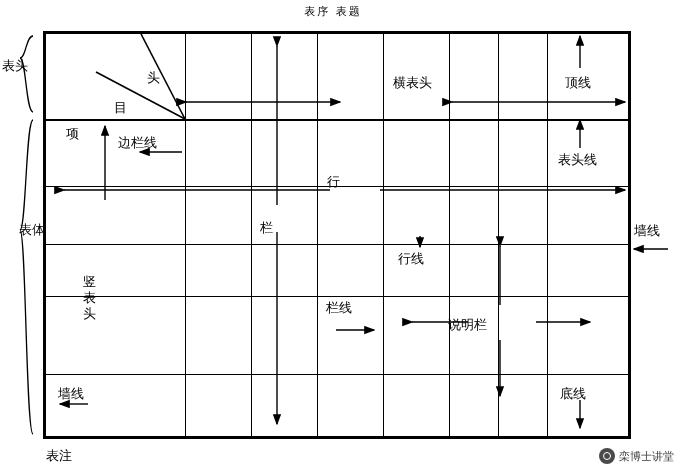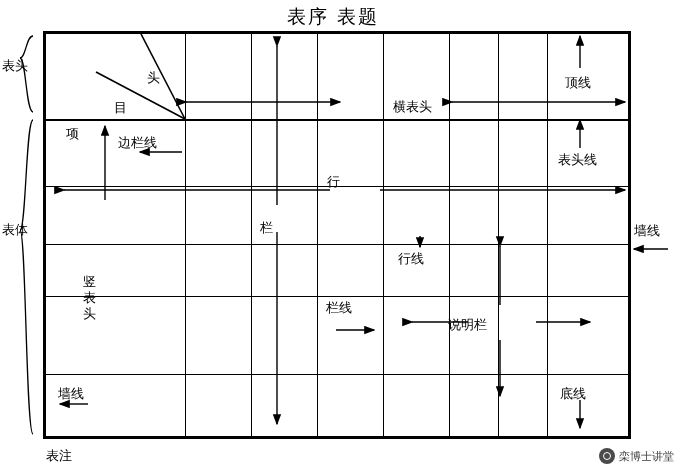--- a/index.html
+++ b/index.html
@@ -20,21 +20,21 @@
     left: 0; top: 0;
     width: 682px;
     height: 470px;
   }
   .title {
     position: absolute;
     left: 0;
     top: 4px;
     width: 666px;
     text-align: center;
-    font-size: 19px;
+    font-size: 11px;
     letter-spacing: 2px;
     font-weight: normal;
   }
   
   .table-frame {
     position: absolute;
     left: 43px;
     top: 31px;
     width: 588px;
     height: 408px;
@@ -157,21 +157,21 @@
 
     <svg class="corner-svg" viewBox="0 0 588 408">
       <line x1="95" y1="0" x2="139" y2="85" stroke="#000" stroke-width="1.6"></line>
       <line x1="50" y1="38" x2="139" y2="85" stroke="#000" stroke-width="1.6"></line>
     </svg>
 
     <div class="lbl" style="left:101px; top:36px;">头</div>
     <div class="lbl" style="left:68px; top:66px;">目</div>
     <div class="lbl" style="left:20px; top:92px;">项</div>
 
-    <div class="lbl" style="left:347px; top:41px;margin-top:24px;">横表头</div>
+    <div class="lbl" style="left:347px; top:41px;">横表头</div>
     <div class="lbl" style="left:519px; top:41px;">顶线</div>
     <div class="lbl" style="left:72px; top:101px;">边栏线</div>
     <div class="lbl" style="left:512px; top:118px;">表头线</div>
     <div class="lbl" style="left:281px; top:140px;">行</div>
     <div class="lbl" style="left:214px; top:186px;">栏</div>
     <div class="lbl" style="left:352px; top:186px;margin-top:31px;">行线</div>
     <div class="lbl v" style="left:36px; top:240px;">竖表头</div>
     <div class="lbl" style="left:280px; top:266px;">栏线</div>
     <div class="lbl" style="left:402px; top:283px;">说明栏</div>
     <div class="lbl" style="left:514px; top:352px;">底线</div>
@@ -216,21 +216,21 @@
     <line x1="88" y1="404" x2="60" y2="404" stroke="#000" stroke-width="1.4" marker-end="url(#ah)"></line>
 
     <line x1="668" y1="249" x2="634" y2="249" stroke="#000" stroke-width="1.4" marker-end="url(#ah)"></line>
 
     <path d="M33,36 C26,36 26,58 20,58 C26,58 26,112 33,112" fill="none" stroke="#000" stroke-width="1.3"></path>
 
     <path d="M33,120 C26,120 26,230 20,230 C26,230 26,434 33,434" fill="none" stroke="#000" stroke-width="1.3"></path>
   </svg>
 
   <div class="side-lbl" style="left:0px; top:58px;">表头</div>
-  <div class="side-lbl" style="left:0px; top:222px;">表体</div>
+  <div class="side-lbl" style="left:0px; top:222px;padding-left:17px;">表体</div>
   <div class="wall-lbl" style="left:634px; top:222px;">墙线</div>
   <div class="bottom-lbl" style="left:46px; top:447px;">表注</div>
 
   <div class="watermark">
     <span class="wm-circle"></span>
     <span>栾博士讲堂</span>
   </div>
 </div>
 
 </body></html>

